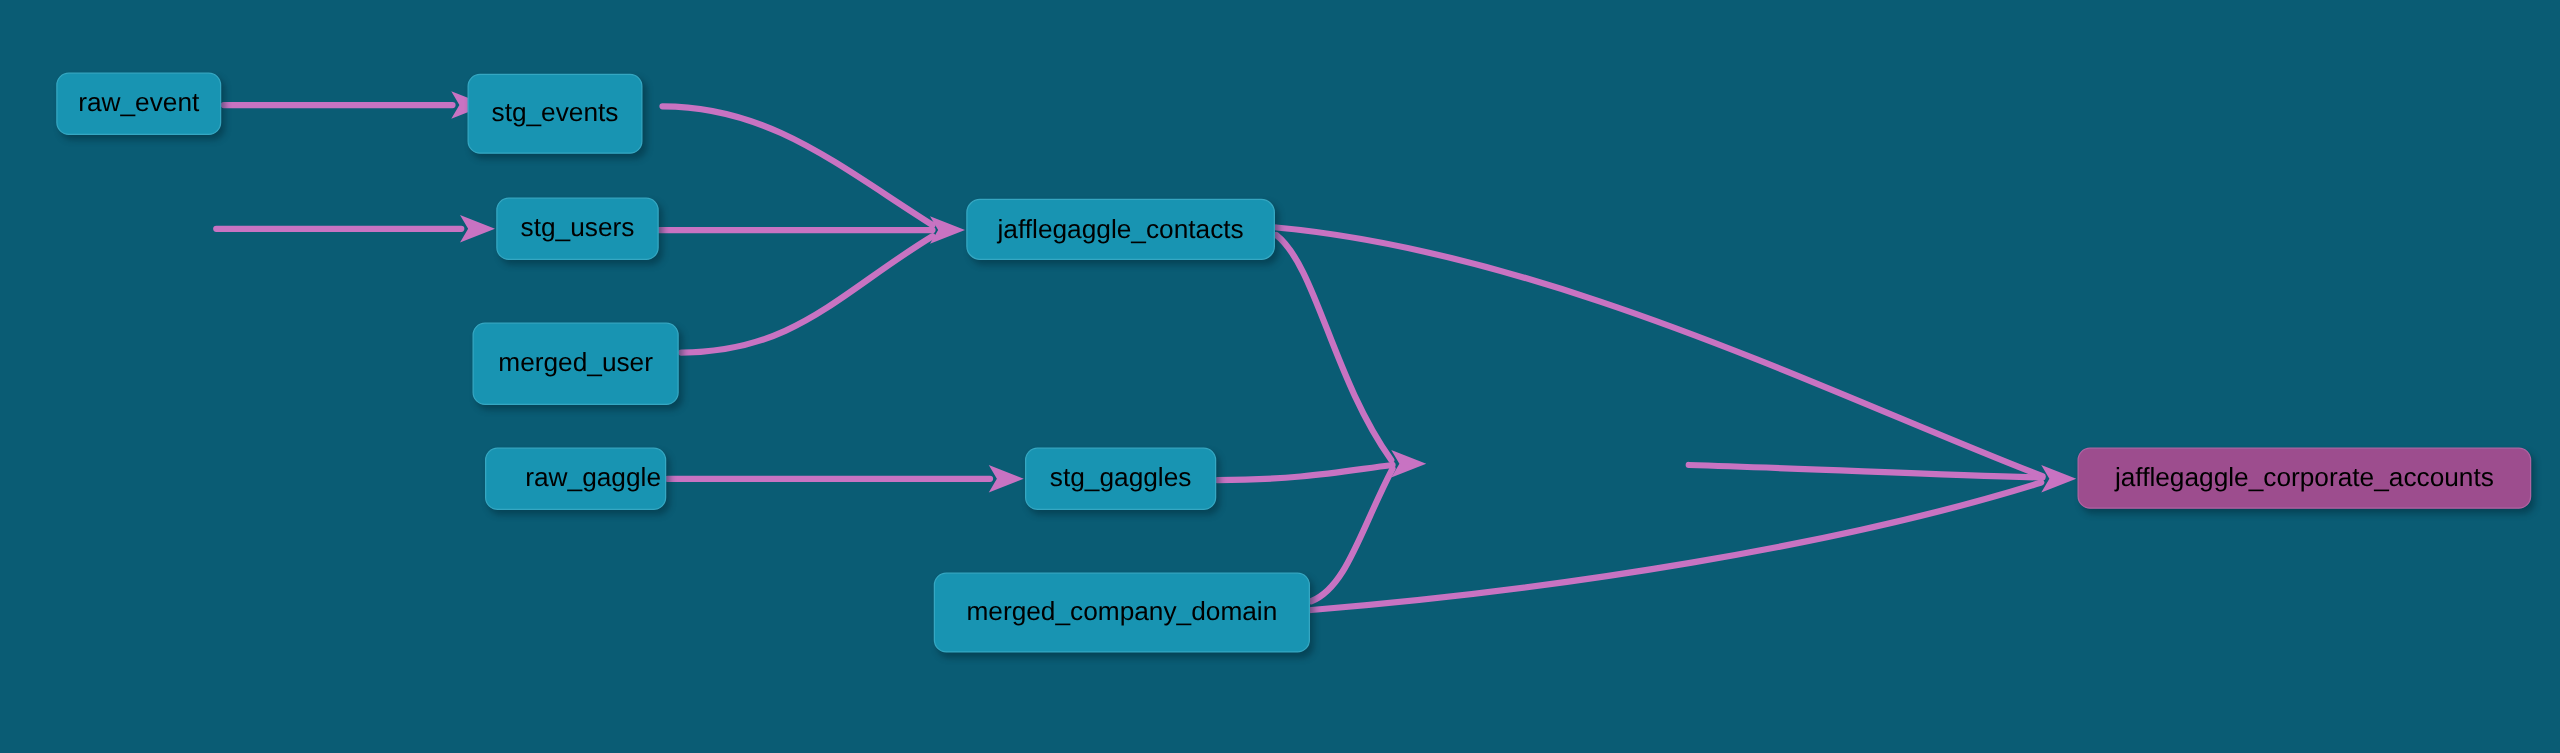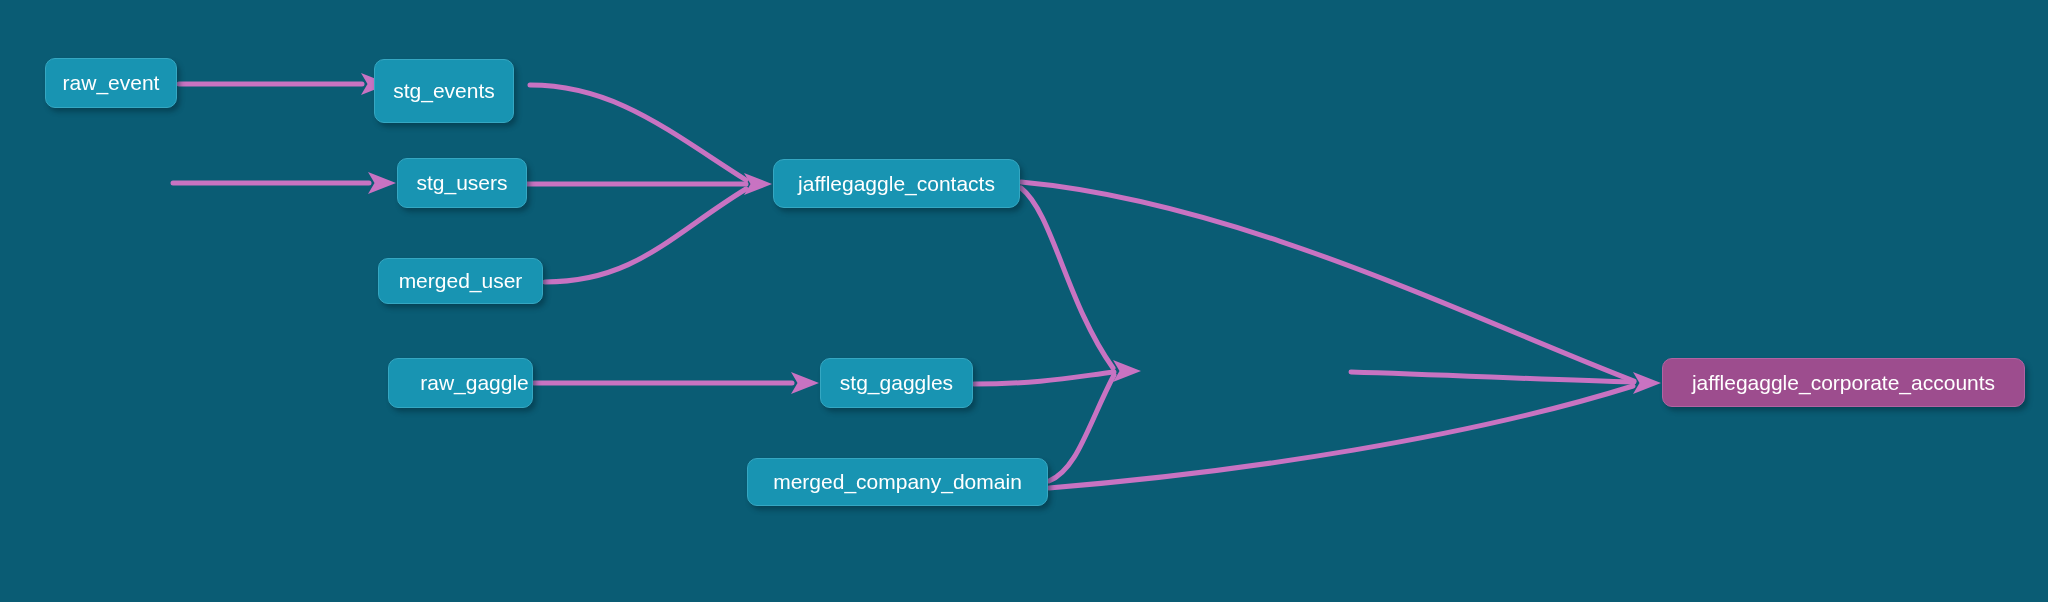--- a/index.html
+++ b/index.html
@@ -32,21 +32,21 @@
   }
   .node {
     position: absolute;
     box-sizing: border-box;
     display: flex;
     align-items: center;
     justify-content: center;
     background: #1894b2;
     border: 1px solid #35a7c2;
     border-radius: 10px;
-    color: #ffffff;
+    color: #000000;
     font-size: 21px;
     white-space: nowrap;
     box-shadow: 3px 4px 5px rgba(2, 40, 54, 0.45);
     cursor: pointer;
   }
   .node.highlight {
     background: #9d4d8e;
     border-color: #b163a2;
   }
 </style>
@@ -78,26 +78,26 @@
     <path class="arrowhead" d="M1661 383 L1633 372 L1639.5 383 L1633 394 Z"></path>
   </svg>
 
   <div class="node" style="left:45px;  top:58px;  width:132px; height:50px;">raw_event</div>
 
   <div class="node" style="left:374px; top:59px;  width:140px; height:64px;">stg_events</div>
 
 
   <div class="node" style="left:397px; top:158px; width:130px; height:50px;">stg_users</div>
 
-  <div class="node" style="left:378px; top:258px; width:165px; height:46px;">merged_user</div>
+  <div class="node" style="left:378px; top:258px; width:165px; height:66px;">merged_user</div>
 
   <div class="node" style="left:773px; top:159px; width:247px; height:49px;border-radius:11px;">jafflegaggle_contacts</div>
 
   <div class="node" style="left:388px; top:358px; width:145px; height:50px;padding-left:28px;">raw_gaggle</div>
 
   <div class="node" style="left:820px; top:358px; width:153px; height:50px;">stg_gaggles</div>
 
 
-  <div class="node" style="left:747px; top:458px; width:301px; height:48px;">merged_company_domain</div>
+  <div class="node" style="left:747px; top:458px; width:301px; height:64px;">merged_company_domain</div>
 
   <div class="node highlight" style="left:1662px; top:358px; width:363px; height:49px;">jafflegaggle_corporate_accounts</div>
 
 </div>
 
 </body></html>

